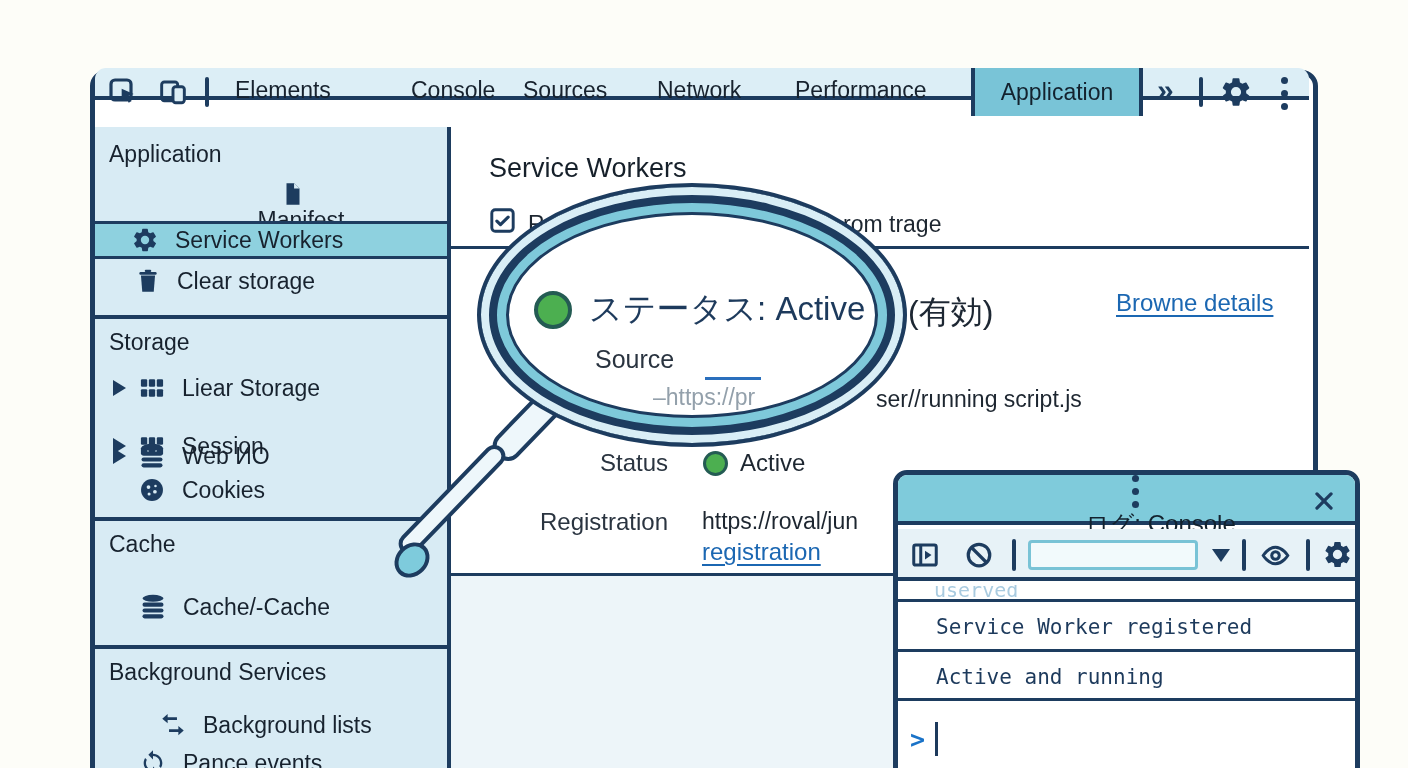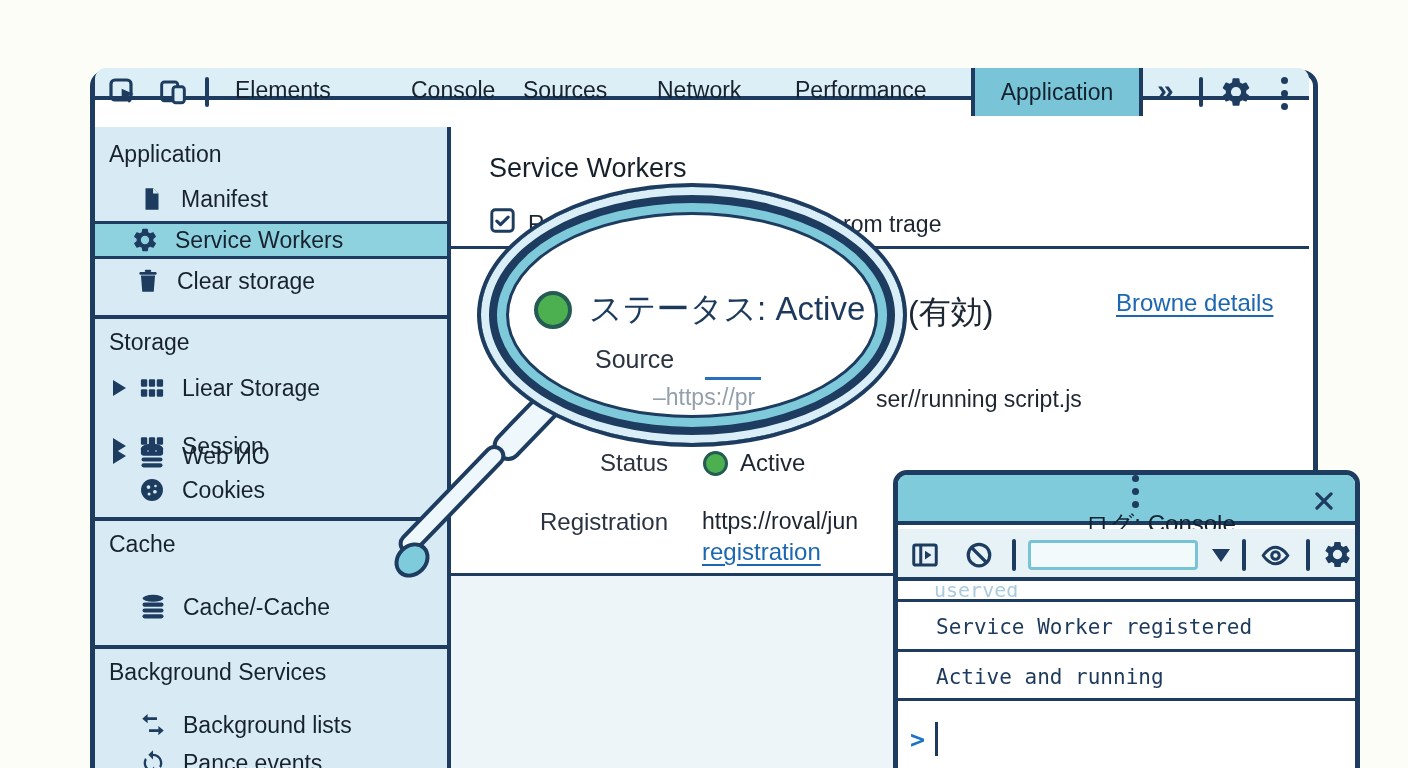--- a/index.html
+++ b/index.html
@@ -139,21 +139,21 @@
     <div class="abs kebab" style="left:1186px;top:9px;margin-left:0;">
         <i></i>
         <i></i>
         <i></i>
       </div>
   </div>
 
   <div class="abs sidebar">
     <div class="abs s-head" style="top:14px;">Application</div>
 
-    <div class="abs s-item" style="top:54px;height:36px;padding-left:44px;">
+    <div class="abs s-item" style="top:54px;height:36px;padding-left:44px;flex-direction:column;">
       <span class="s-ico">
           <svg class="ic" width="26" height="26" viewBox="0 0 24 24">
             <path d="M6 2h7l5 5v15H6z"></path>
             <path d="M13 2l5 5h-5z" fill="#d8ebf4"></path>
           </svg>
         </span>
       <span class="lab">Manifest</span>
     </div>
 
     <div class="abs s-item s-sel" style="top:94px;height:38px;padding-left:36px;">
@@ -244,21 +244,21 @@
             <rect x="3" y="13.2" width="18" height="3.6" rx="1.8"></rect>
             <rect x="3" y="18.2" width="18" height="3.6" rx="1.8"></rect>
           </svg>
         </span>
       <span class="lab">Cache/-Cache</span>
     </div>
 
     <div class="abs s-div" style="top:518px;"></div>
     <div class="abs s-head" style="top:532px;">Background Services</div>
 
-    <div class="abs s-item" style="top:580px;height:36px;padding-left:44px;">
+    <div class="abs s-item" style="top:580px;height:36px;padding-left:64px;">
       <span class="s-ico">
           <svg class="ic" width="28" height="28" viewBox="0 0 24 24">
             <path d="M7.4 2.6l-4.6 4 4.6 4V7.8h8v-2.4h-8zM16.6 12.8l4.6 4-4.6 4v-2.8h-8v-2.4h8z"></path>
           </svg>
         </span>
       <span class="lab">Background lists</span>
     </div>
     <div class="abs s-item" style="top:618px;height:36px;padding-left:44px;">
       <span class="s-ico">
           <svg class="ic" width="28" height="28" viewBox="0 0 24 24">

